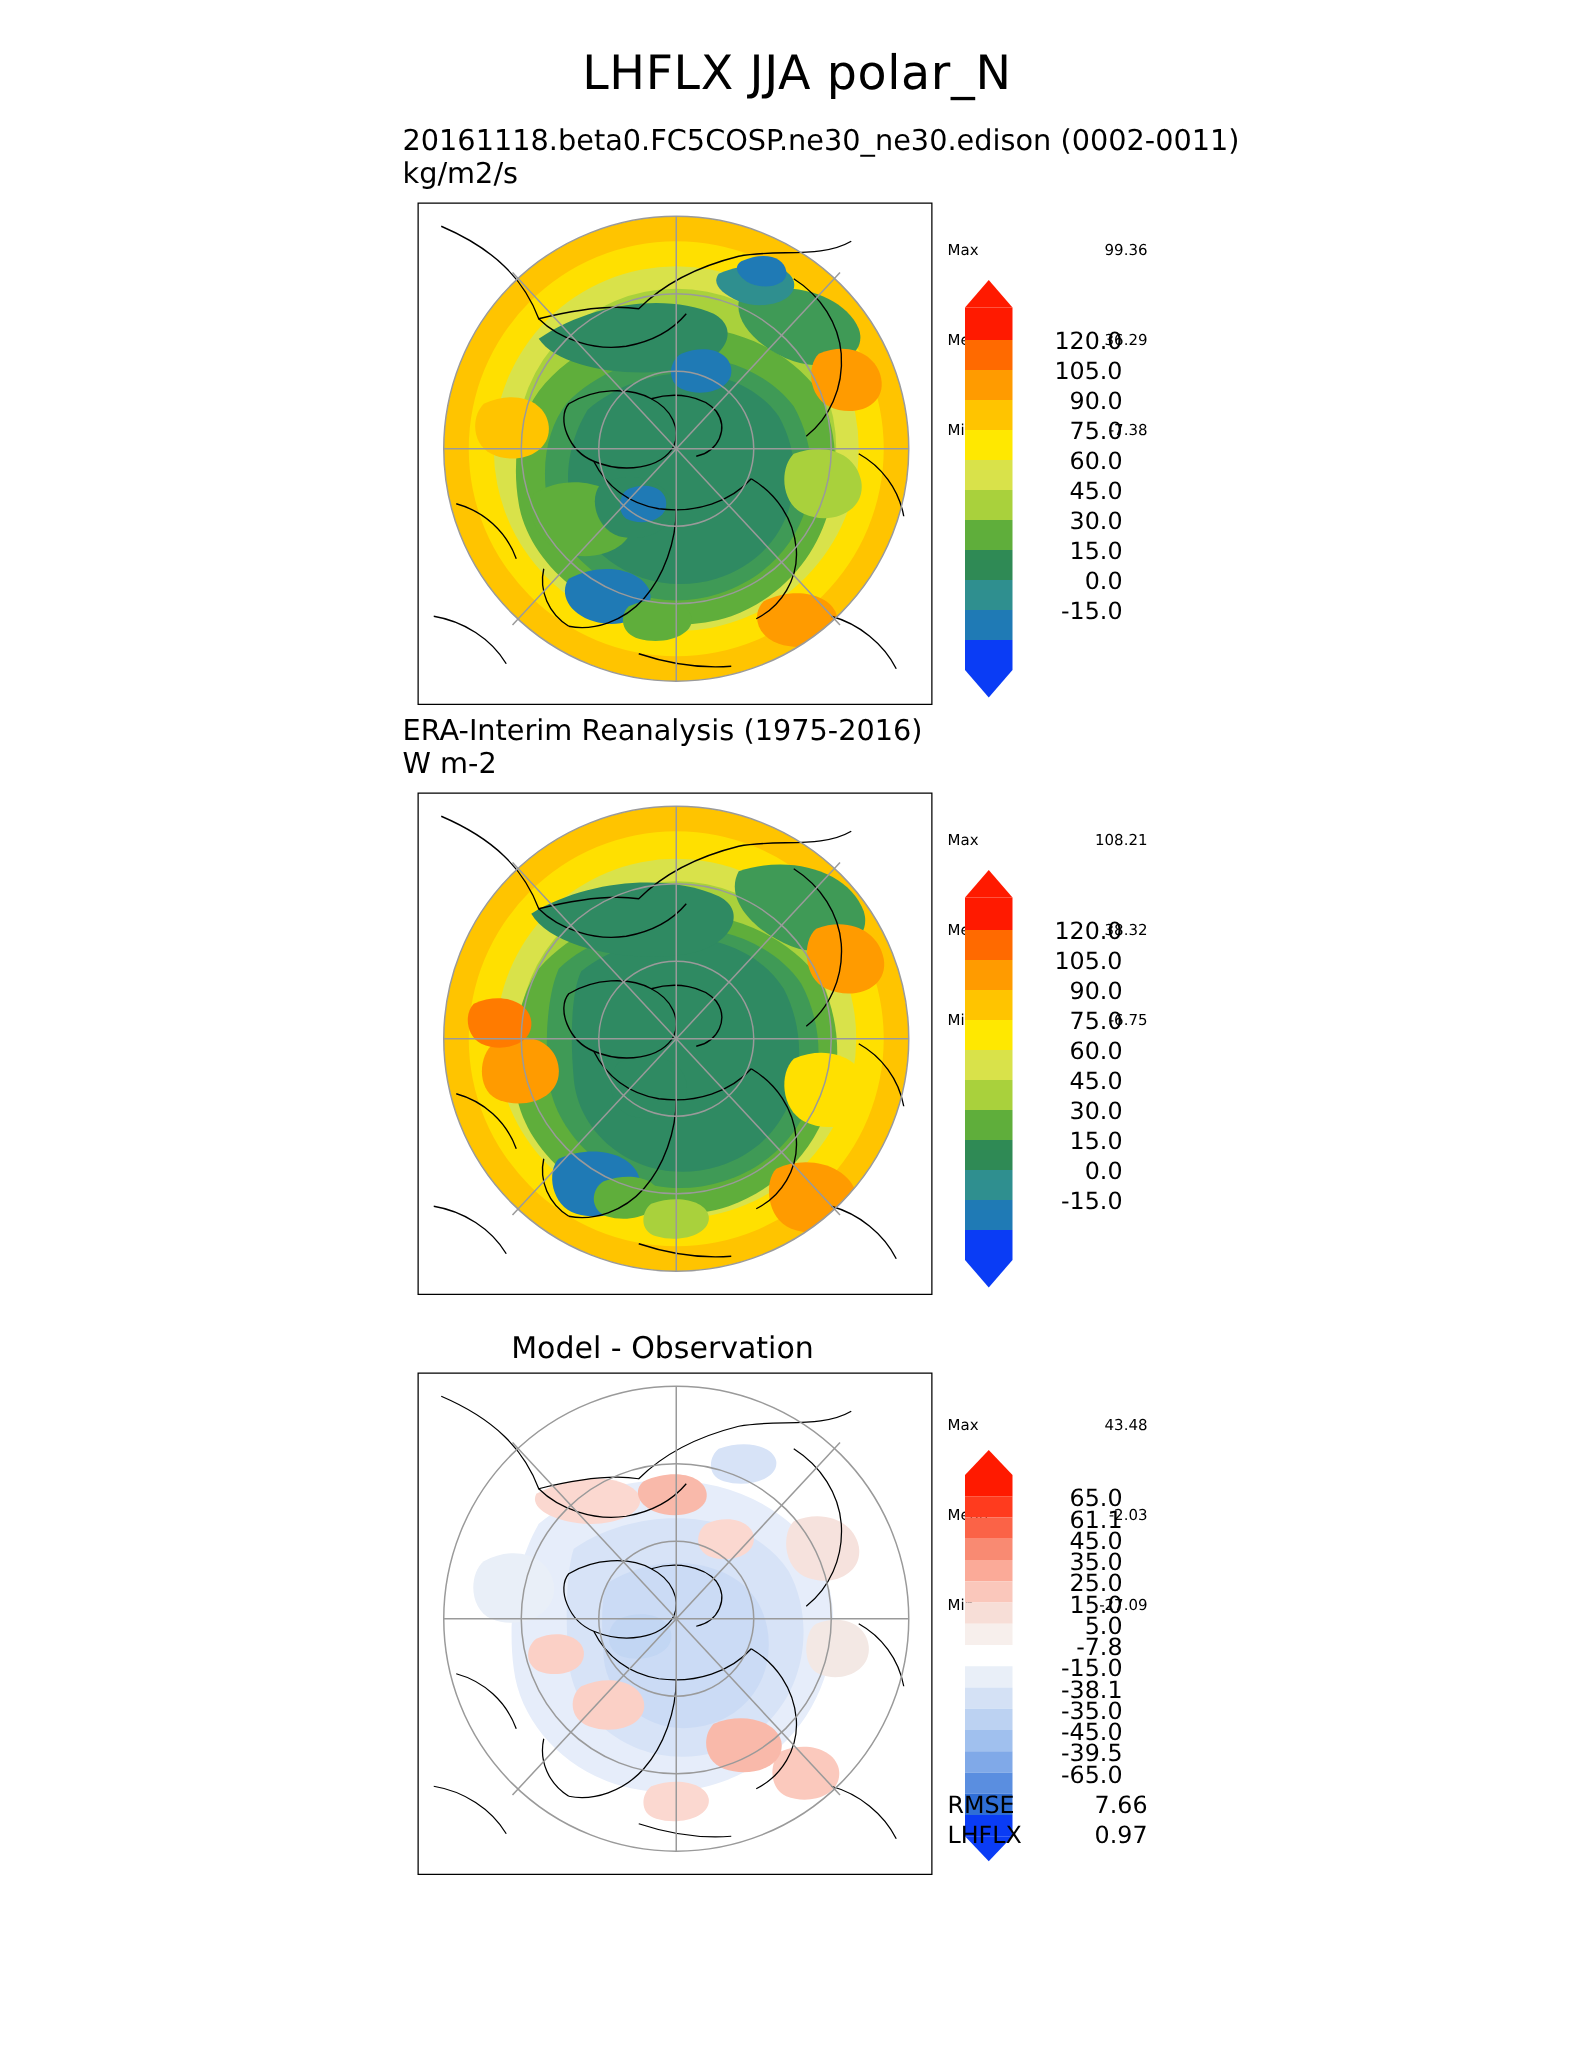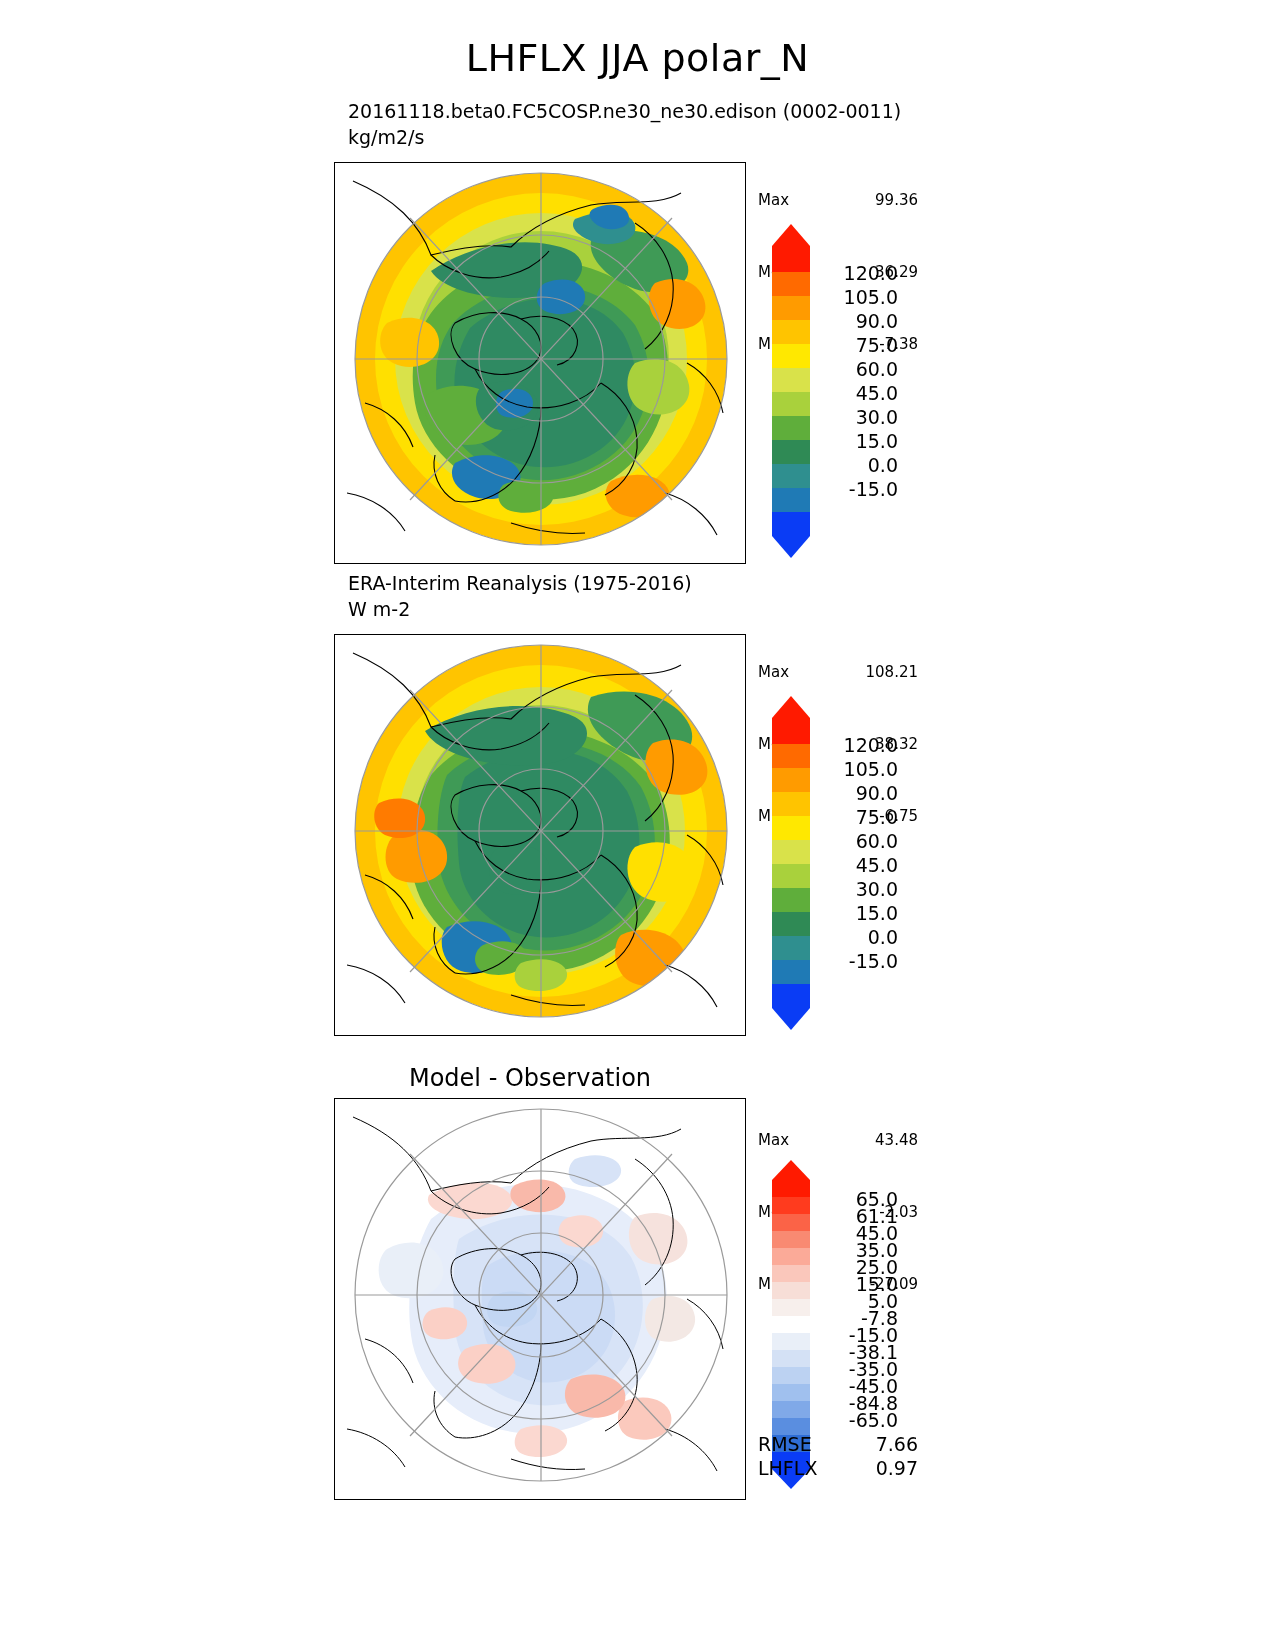--- a/index.html
+++ b/index.html
@@ -29,22 +29,22 @@
     position: absolute;
     left: 0;
     width: 1275px;
   }
   .panel-1 { top: 100px; }
   .panel-2 { top: 572px; }
   .panel-3 { top: 1060px; }
 
   .panel-heading {
     position: absolute;
-    left: 348px;
-    font-size: 19px;
+    left: 322px;
+    font-size: 23px;
     white-space: nowrap;
   }
   .panel-heading.line1 { top: 0px; }
   .panel-heading.line2 { top: 26px; }
   .panel-heading.centered {
     left: 0;
     width: 1060px;
     text-align: center;
     font-size: 24px;
     top: 4px;
@@ -65,21 +65,21 @@
   .coast {
     position: absolute;
     left: 0; top: 0;
     width: 410px; height: 400px;
     pointer-events: none;
   }
 
   
   .stats {
     position: absolute;
-    font-size: 15px;
+    font-size: 12px;
     line-height: 24px;
     white-space: pre;
   }
   .stats .lbl { display: inline-block; width: 76px; }
   .stats .val { display: inline-block; width: 84px; text-align: right; }
 
   
   .cbar-wrap {
     position: absolute;
   }
@@ -412,21 +412,21 @@
       <div style="top:62px">45.0</div>
       <div style="top:79px">35.0</div>
       <div style="top:96px">25.0</div>
       <div style="top:113px">15.0</div>
       <div style="top:130px">5.0</div>
       <div style="top:147px">-7.8</div>
       <div style="top:164px">-15.0</div>
       <div style="top:181px">-38.1</div>
       <div style="top:198px">-35.0</div>
       <div style="top:215px">-45.0</div>
-      <div style="top:232px">-84.8</div>
+      <div style="top:232px">-39.5</div>
       <div style="top:249px">-65.0</div>
     </div>
   </div>
 
   <div class="rmse-block" style="left:758px; top:372px;">
     <div><span class="lbl" style="display:inline-block;width:76px">RMSE</span><span class="val" style="display:inline-block;width:84px;text-align:right">7.66</span></div>
     <div><span class="lbl" style="display:inline-block;width:76px">LHFLX</span><span class="val" style="display:inline-block;width:84px;text-align:right">0.97</span></div>
   </div>
 </div>
 

